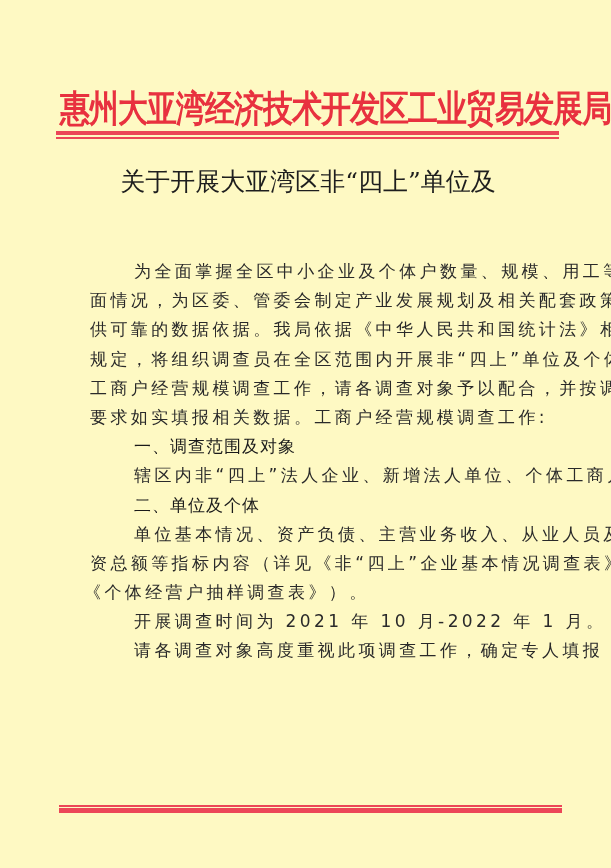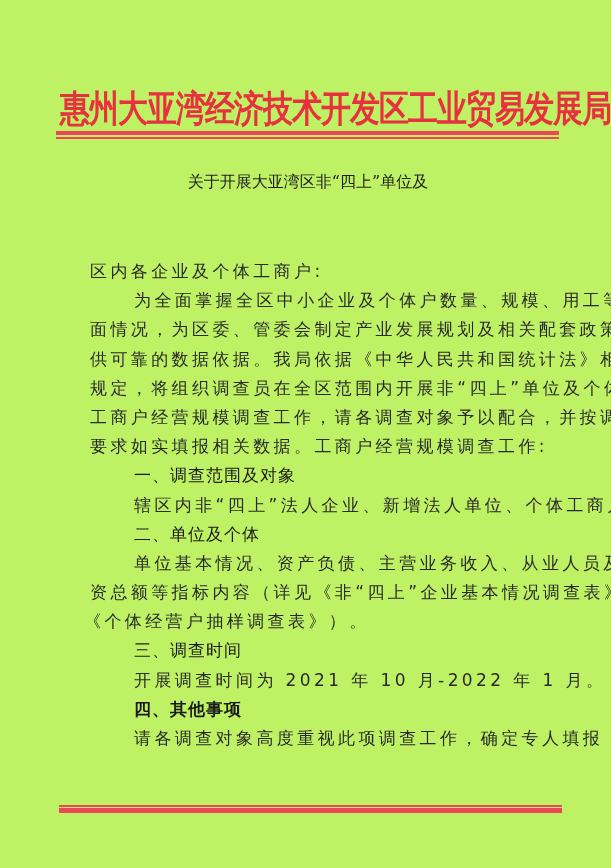--- a/index.html
+++ b/index.html
@@ -11,21 +11,21 @@
       width: 611px;
       height: 868px;
       position: relative;
       overflow: hidden;
       background: #fdfdfd;
     }
     .page {
       position: absolute;
       left: 0; top: 0;
       width: 611px; height: 868px;
-      background: #bef264;
+      background: #fef9c3;
     }
     .org-header {
       position: absolute;
       left: 60px;
       top: 82px;
       width: 496px;
       text-align: center;
       color: #e8313f;
       font-family: "DejaVu Serif", "Liberation Serif", serif;
       font-weight: bold;
@@ -67,21 +67,21 @@
       background: #ec4658;
     }
     .doc-title {
       position: absolute;
       left: 60px;
       top: 166px;
       width: 496px;
       text-align: center;
       color: #1e1e1e;
       font-family: "DejaVu Serif", "Liberation Serif", serif;
-      font-size: 16px;
+      font-size: 25px;
       line-height: 32px;
       letter-spacing: 0px;
     }
     .doc-title div { white-space: nowrap; }
     .body-text {
       position: absolute;
       left: 90px;
       top: 257px;
       width: 450px;
       color: #2a2a2a;
@@ -114,41 +114,38 @@
   <div class="rule-top">
     <div class="thick"></div>
     <div class="thin"></div>
   </div>
 
   <div class="doc-title">
     <div>关于开展大亚湾区非“四上”单位及</div>
   </div>
 
   <div class="body-text">
-    <div class="line">区内各企业及个体工商户:</div>
 
     <div class="line indent">为全面掌握全区中小企业及个体户数量、规模、用工等方</div>
     <div class="line">面情况，为区委、管委会制定产业发展规划及相关配套政策提</div>
     <div class="line">供可靠的数据依据。我局依据《中华人民共和国统计法》相关</div>
     <div class="line">规定，将组织调查员在全区范围内开展非“四上”单位及个体</div>
     <div class="line">工商户经营规模调查工作，请各调查对象予以配合，并按调查</div>
     <div class="line">要求如实填报相关数据。工商户经营规模调查工作:</div>
 
     <div class="line heading">一、调查范围及对象</div>
     <div class="line indent">辖区内非“四上”法人企业、新增法人单位、个体工商户。</div>
 
     <div class="line heading">二、单位及个体</div>
     <div class="line indent">单位基本情况、资产负债、主营业务收入、从业人员及工</div>
     <div class="line">资总额等指标内容（详见《非“四上”企业基本情况调查表》</div>
     <div class="line hang">《个体经营户抽样调查表》）。</div>
 
-    <div class="line heading">三、调查时间</div>
     <div class="line indent">开展调查时间为 2021 年 10 月-2022 年 1 月。</div>
 
-    <div class="line heading bold">四、其他事项</div>
     <div class="line indent">请各调查对象高度重视此项调查工作，确定专人填报《非</div>
   </div>
 
   <div class="rule-bottom">
     <div class="thin"></div>
     <div class="thick"></div>
   </div>
 
 </div>
 

